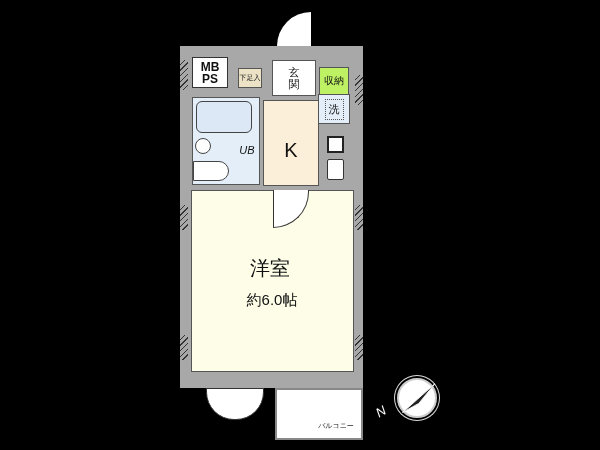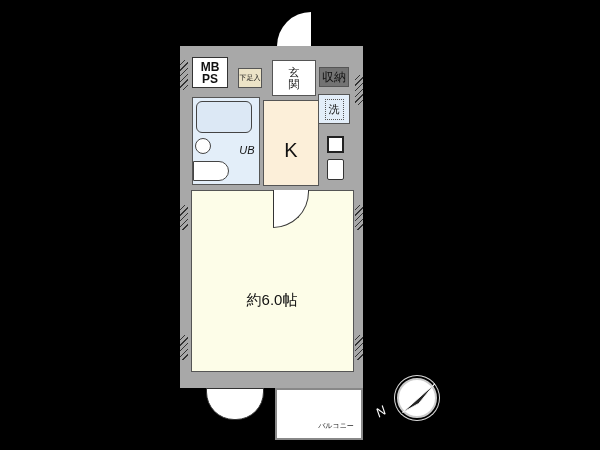--- a/index.html
+++ b/index.html
@@ -32,21 +32,21 @@
 
   <div class="abs lbl" style="left:238px;top:68px;width:24px;height:20px;background:#ece3c7;border:1px solid #555;font-size:7px;">
     <span>下足入</span>
   </div>
 
   <div class="abs lbl" style="left:272px;top:60px;width:44px;height:36px;background:#fff;border:1px solid #555;flex-direction:column;font-size:11px;line-height:12px;">
     <span>玄</span>
     <span>関</span>
   </div>
 
-  <div class="abs lbl" style="left:319px;top:67px;width:30px;height:20px;background:#737373;border:1px solid #555;font-size:12px;">
+  <div class="abs lbl" style="left:319px;top:67px;width:30px;height:28px;background:#bef264;border:1px solid #555;font-size:10px;">
     <span>収納</span>
   </div>
 
   <div class="abs" style="left:192px;top:97px;width:68px;height:88px;background:#e3eef9;border:1px solid #555;"></div>
   <div class="abs" style="left:196px;top:101px;width:56px;height:32px;border:1px solid #444;border-radius:6px;background:#dce8f5;"></div>
   <div class="abs" style="left:195px;top:138px;width:16px;height:16px;border:1px solid #444;border-radius:50%;background:#fff;"></div>
   <div class="abs" style="left:193px;top:161px;width:36px;height:20px;border:1px solid #444;border-radius:0 12px 12px 0;background:#fff;"></div>
   <div class="abs lbl" style="left:232px;top:142px;width:30px;height:16px;font-size:11px;font-style:italic;">UB</div>
 
   <div class="abs" style="left:263px;top:100px;width:56px;height:86px;background:#fcefd9;border:1px solid #555;"></div>
@@ -54,20 +54,21 @@
 
   <div class="abs lbl" style="left:318px;top:94px;width:32px;height:30px;background:#e3eef9;border:1px solid #555;font-size:11px;">
     <span style="border:1px dotted #555;padding:2px 3px;">洗</span>
   </div>
 
   <div class="abs" style="left:327px;top:136px;width:17px;height:17px;background:#fff;border:2px solid #222;"></div>
   <div class="abs" style="left:327px;top:159px;width:17px;height:21px;background:#fff;border:1px solid #333;border-radius:2px;"></div>
 
   <div class="abs" style="left:191px;top:190px;width:163px;height:182px;background:#fdfde8;border:1px solid #555;"></div>
   <div class="abs" style="left:273px;top:190px;width:36px;height:38px;background:#fff;border:1px solid #333;border-top:none;border-radius:0 0 36px 0;"></div>
+  <div class="abs lbl" style="left:230px;top:255px;width:80px;height:26px;font-size:20px;">洋室</div>
   <div class="abs lbl" style="left:222px;top:290px;width:100px;height:20px;font-size:15px;">約6.0帖</div>
 
   <div class="abs" style="left:206px;top:388px;width:58px;height:32px;background:#fff;border:1px solid #333;border-radius:0 0 28px 28px;"></div>
 
   <div class="abs" style="left:275px;top:388px;width:88px;height:52px;background:#fff;border:2px solid #888;"></div>
   <div class="abs lbl" style="left:315px;top:420px;width:42px;height:12px;font-size:7px;">バルコニー</div>
 
   <div class="abs" style="left:397px;top:378px;width:40px;height:40px;border-radius:50%;background:#fff;border:2px solid #ccc;box-shadow:0 0 0 2px #000, 0 0 0 3px #ddd;">
     <svg width="100%" height="100%" viewBox="0 0 40 40">
       <polygon points="4,36 40,4 22,26" fill="#222" stroke="#fff" stroke-width="1"></polygon>

